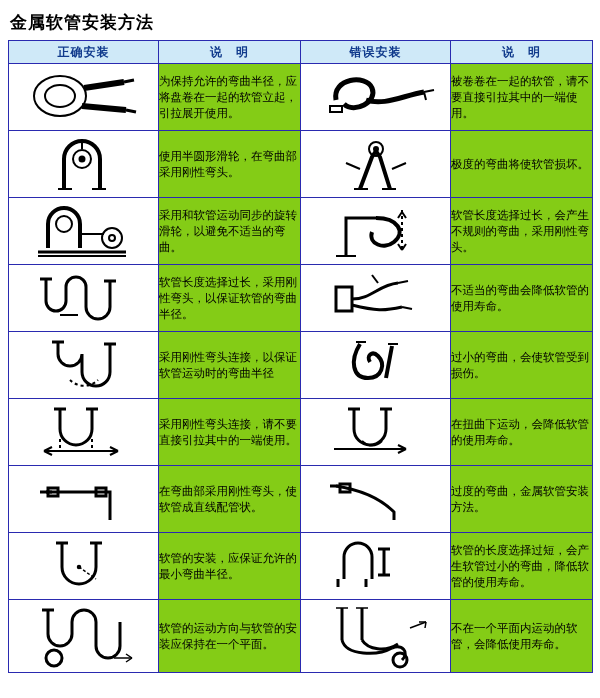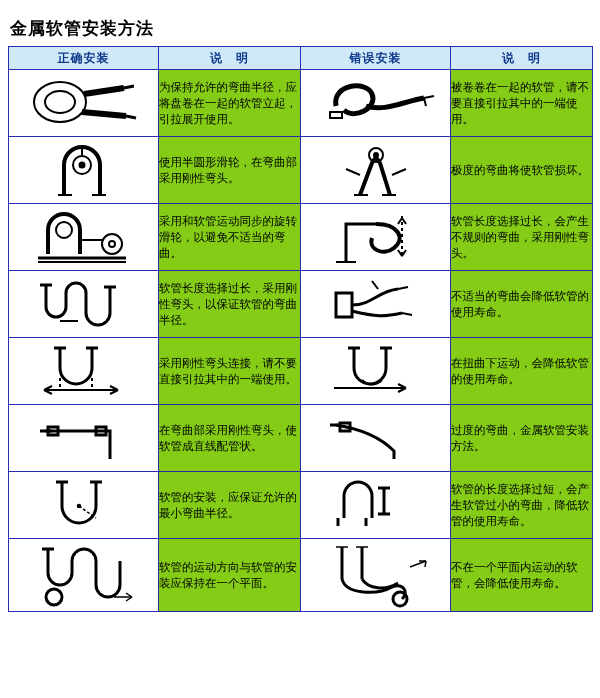--- a/index.html
+++ b/index.html
@@ -18,21 +18,21 @@
     position: relative;
     width: 600px;
     height: 698px;
     box-sizing: border-box;
     padding: 6px 8px 4px 8px;
   }
   .title {
     font-size: 17px;
     font-weight: bold;
     letter-spacing: 1px;
-    margin: 12px 0 6px 2px;
+    margin: 6px 0 6px 2px;
     line-height: 20px;
   }
   table.hose {
     border-collapse: collapse;
     width: 584px;
     table-layout: fixed;
     border: 1px solid #0a0a8c;
     margin-top: 8px;
   }
   table.hose td, table.hose th {
@@ -199,20 +199,46 @@
             </g>
             <g fill="none" stroke="#000" stroke-width="2">
               <path d="M92 16 l10 -2 M96 40 l10 2"></path>
               <path d="M66 8 l6 8"></path>
             </g>
           </svg>
         </td>
         <td class="txt-cell">不适当的弯曲会降低软管的使用寿命。</td>
       </tr>
 
+      <tr>
+        <td class="img-cell">
+          <svg class="drawing" width="140" height="62" viewBox="0 0 140 62">
+            <g fill="none" stroke="#000" stroke-width="3">
+              <path d="M44 8 L44 20 A12 12 0 0 0 68 20 L68 38 A14 14 0 0 0 96 38 L96 10"></path>
+              <path d="M38 8 h12 M90 10 h12"></path>
+            </g>
+            <g fill="none" stroke="#000" stroke-width="2">
+              <path d="M56 46 A20 20 0 0 0 84 46" stroke-dasharray="3 3"></path>
+            </g>
+          </svg>
+        </td>
+        <td class="txt-cell">采用刚性弯头连接，以保证软管运动时的弯曲半径</td>
+        <td class="img-cell">
+          <svg class="drawing" width="140" height="62" viewBox="0 0 140 62">
+            <g fill="none" stroke="#000" stroke-width="4">
+              <path d="M54 10 C44 26 46 44 62 44 C76 44 80 30 72 22 C66 16 60 22 64 28"></path>
+              <path d="M80 44 L86 12"></path>
+            </g>
+            <g fill="none" stroke="#000" stroke-width="2">
+              <path d="M50 8 h10 M82 10 h10"></path>
+            </g>
+          </svg>
+        </td>
+        <td class="txt-cell">过小的弯曲，会使软管受到损伤。</td>
+      </tr>
 
       <tr>
         <td class="img-cell">
           <svg class="drawing" width="140" height="62" viewBox="0 0 140 62">
             <g fill="none" stroke="#000" stroke-width="3">
               <path d="M46 8 L46 28 A16 16 0 0 0 78 28 L78 8"></path>
               <path d="M40 8 h12 M72 8 h12"></path>
             </g>
             <g fill="none" stroke="#000" stroke-width="2">
               <path d="M30 50 L104 50"></path>

